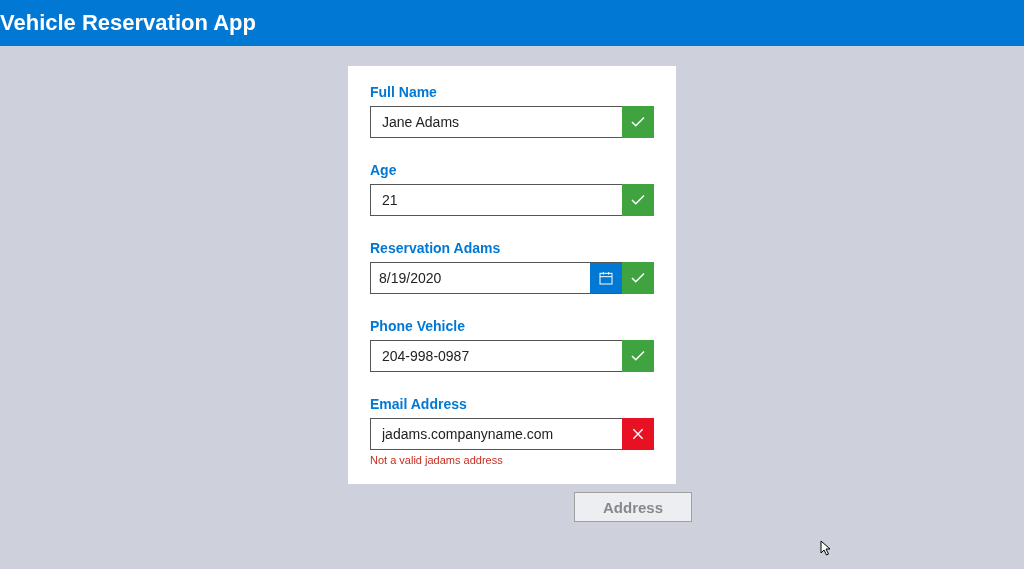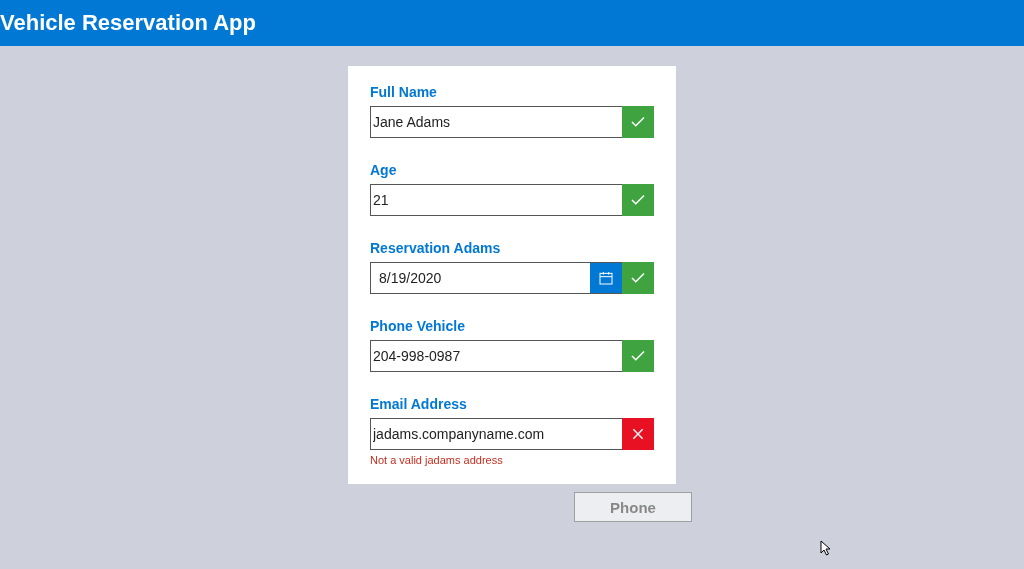--- a/index.html
+++ b/index.html
@@ -42,21 +42,21 @@
       display: block;
     }
     .input-row {
       display: flex;
       align-items: stretch;
       height: 32px;
     }
     .text-input {
       flex: 1;
       border: 1px solid #555;
-      padding: 4px 2px;
+      padding: 4px 11px;
       font-size: 14px;
       color: #222;
       font-family: inherit;
       outline: none;
       border-right: none;
     }
     .date-input-wrapper {
       flex: 1;
       display: flex;
       border: 1px solid #555;
@@ -209,20 +209,20 @@
             </svg>
         </span>
       </div>
     </div>
     <div class="error-text">Not a valid jadams address</div>
   </div>
 
 </div>
 
 <div class="submit-row">
-  <button class="submit-btn" disabled="">Phone</button>
+  <button class="submit-btn" disabled="">Address</button>
 </div>
 
 <div class="cursor-pointer">
   <svg width="14" height="18" viewBox="0 0 14 18">
     <path d="M1 1 L1 13 L4 10 L6.5 15 L8.5 14 L6 9 L10 9 Z" fill="white" stroke="black" stroke-width="1"></path>
   </svg>
 </div>
 
 </body></html>

